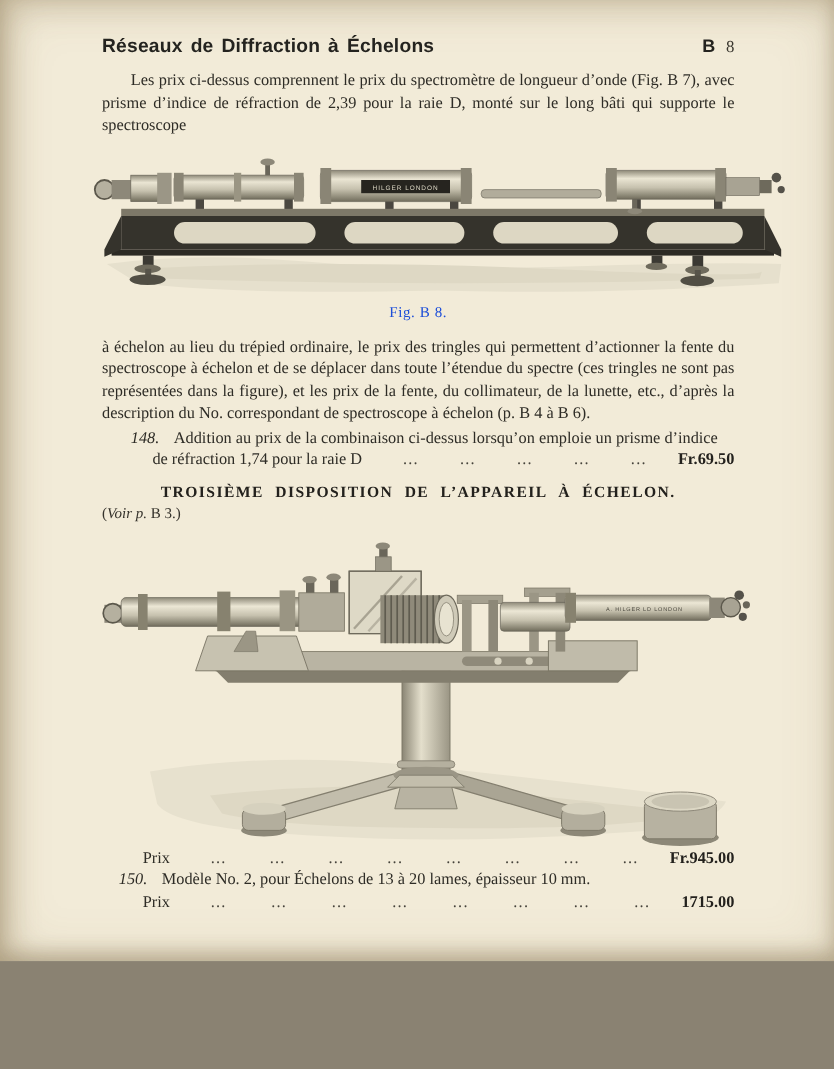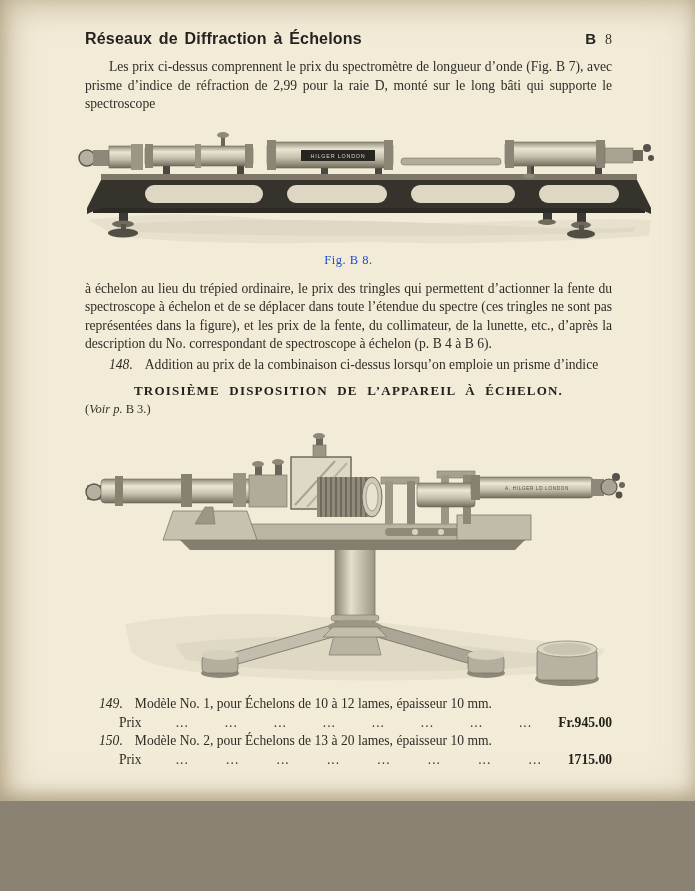--- a/index.html
+++ b/index.html
@@ -89,21 +89,21 @@
   <div class="content">
 
     <div class="header-row">
       <span class="page-title">Réseaux de Diffraction à Échelons</span>
       <span class="page-ref">
         <span class="ref-letter">B</span>
         <span class="ref-number">8</span>
       </span>
     </div>
 
-    <p class="body-text intro">Les prix ci-dessus comprennent le prix du spectromètre de longueur d’onde (Fig. B 7), avec prisme d’indice de réfraction de 2,99 pour la raie D, monté sur le long bâti qui supporte le spectroscope</p>
+    <p class="body-text intro">Les prix ci-dessus comprennent le prix du spectromètre de longueur d’onde (Fig. B 7), avec prisme d’indice de réfraction de 2,39 pour la raie D, monté sur le long bâti qui supporte le spectroscope</p>
 
     <div class="figure fig-b8-wrap">
       <svg width="590" height="128" viewBox="0 0 590 128" aria-hidden="true">
         <defs>
           <linearGradient id="tg8" x1="0" y1="0" x2="0" y2="1">
             <stop offset="0" stop-color="#8f8a79"></stop>
               <stop offset="0.28" stop-color="#eae5d3"></stop>
             <stop offset="0.6" stop-color="#c6c1ae"></stop>
               <stop offset="1" stop-color="#716d5c"></stop>
           </linearGradient>
@@ -170,20 +170,25 @@
         <rect x="452" y="48" width="4" height="10" fill="#6a665a"></rect>
         <ellipse cx="454" cy="58" rx="6" ry="2.5" fill="#8d8879"></ellipse>
       </svg>
     </div>
     <div class="fig-caption">Fig. B 8.</div>
 
     <p class="body-text continuation">à échelon au lieu du trépied ordinaire, le prix des tringles qui permettent d’actionner la fente du spectroscope à échelon et de se déplacer dans toute l’étendue du spectre (ces tringles ne sont pas représentées dans la figure), et les prix de la fente, du collimateur, de la lunette, etc., d’après la description du No. correspondant de spectroscope à échelon (p. B 4 à B 6).</p>
 
     <div class="item-line item-148-l1">
       <span class="item-number">148.</span><span>Addition au prix de la combinaison ci-dessus lorsqu’on emploie un prisme d’indice</span>
+    </div>
+    <div class="price-row row-148-l2">
+      <span class="lead">de réfraction 1,74 pour la raie D</span>
+      <span class="dots">... ... ... ... ...</span>
+      <span class="price">Fr.69.50</span>
     </div>
 
     <div class="section-heading">TROISIÈME DISPOSITION DE L’APPAREIL À ÉCHELON.</div>
     <div class="section-subheading"><span>(</span><span class="voir">Voir p.</span><span> B 3.)</span></div>
 
     <div class="figure fig-b9-wrap">
       <svg width="540" height="268" viewBox="0 0 540 268" aria-hidden="true">
         <defs>
           <linearGradient id="tg9" x1="0" y1="0" x2="0" y2="1">
             <stop offset="0" stop-color="#8f8a79"></stop>
@@ -279,23 +284,20 @@
         <circle cx="534" cy="76" r="3.4" fill="#55524a"></circle>
         <circle cx="537" cy="66" r="3" fill="#6a665a"></circle>
 
         <ellipse cx="482" cy="260" rx="32" ry="7" fill="#8d8878"></ellipse>
         <rect x="452" y="230" width="60" height="31" rx="4" fill="#b7b2a1" stroke="#7c7767" stroke-width="0.8"></rect>
         <ellipse cx="482" cy="230" rx="30" ry="8" fill="#dcd7c4" stroke="#8a8576" stroke-width="0.8"></ellipse>
         <ellipse cx="482" cy="230" rx="24" ry="6" fill="#c9c4b2"></ellipse>
       </svg>
     </div>
 
-    <div class="item-line item-149-l1 spacer-149">
-      <span class="item-number">149.</span><span>Modèle No. 1, pour Échelons de 10 à 12 lames, épaisseur 10 mm.</span>
-    </div>
     <div class="price-row prix-row">
       <span class="lead">Prix</span>
       <span class="dots">... ... ... ... ... ... ... ...</span>
       <span class="price">Fr.945.00</span>
     </div>
 
     <div class="item-line item-150-l1">
       <span class="item-number">150.</span><span>Modèle No. 2, pour Échelons de 13 à 20 lames, épaisseur 10 mm.</span>
     </div>
     <div class="price-row prix-row">

